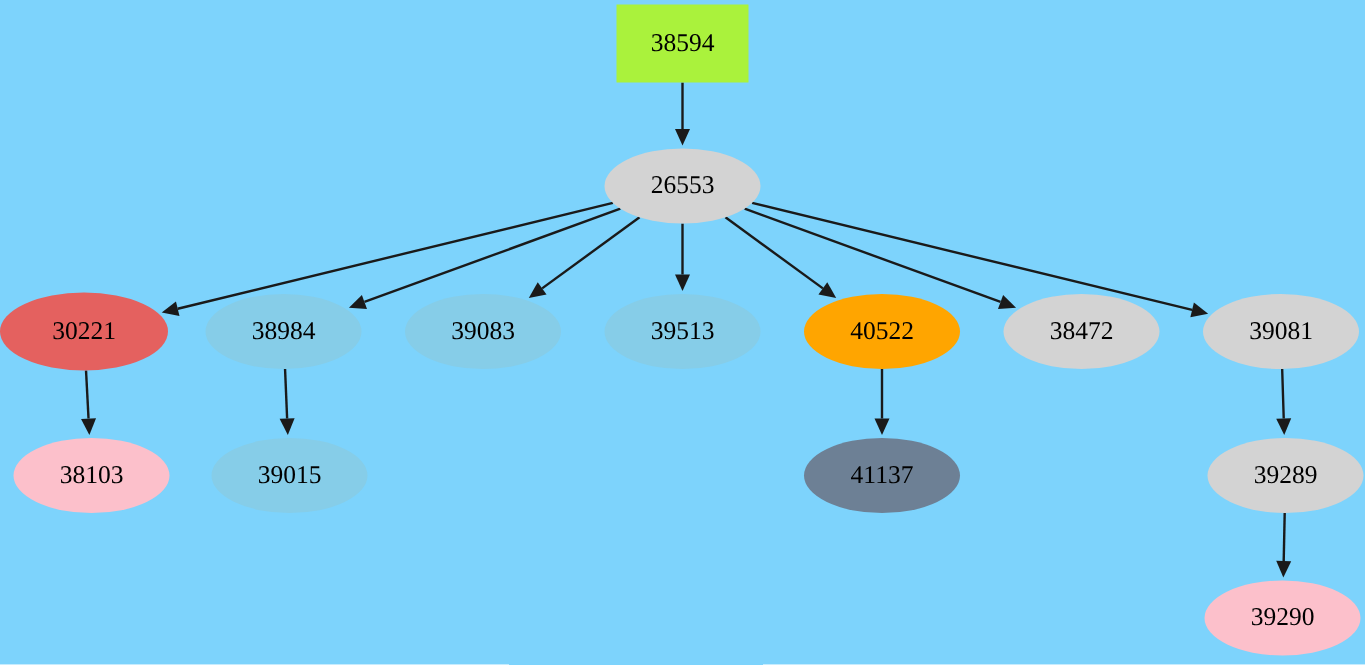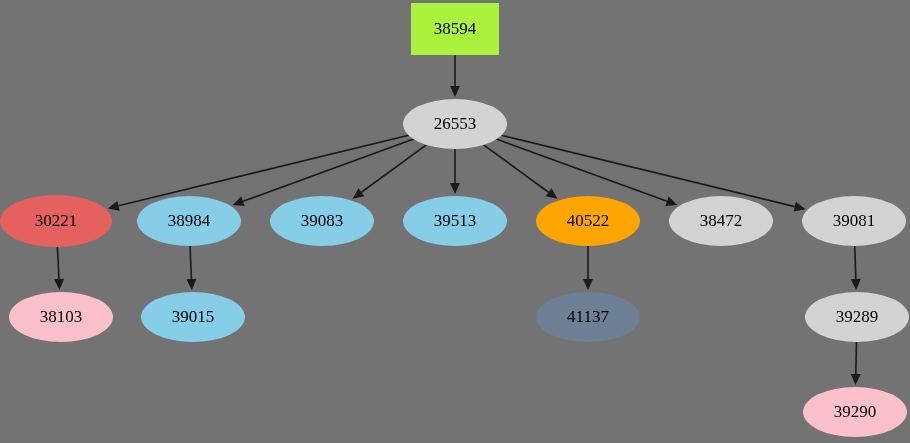--- a/index.html
+++ b/index.html
@@ -10,21 +10,21 @@
   body {
     width: 910px;
     height: 443px;
     overflow: hidden;
     font-family: "Liberation Serif", "DejaVu Serif", serif;
   }
   #graph-root {
     position: relative;
     width: 910px;
     height: 443px;
-    background: #737373;
+    background: #7dd3fc;
   }
   svg#graph-canvas {
     display: block;
     width: 910px;
     height: 443px;
   }
   .node-label {
     font-family: "Liberation Serif", "DejaVu Serif", serif;
     font-size: 17px;
     fill: #000000;

